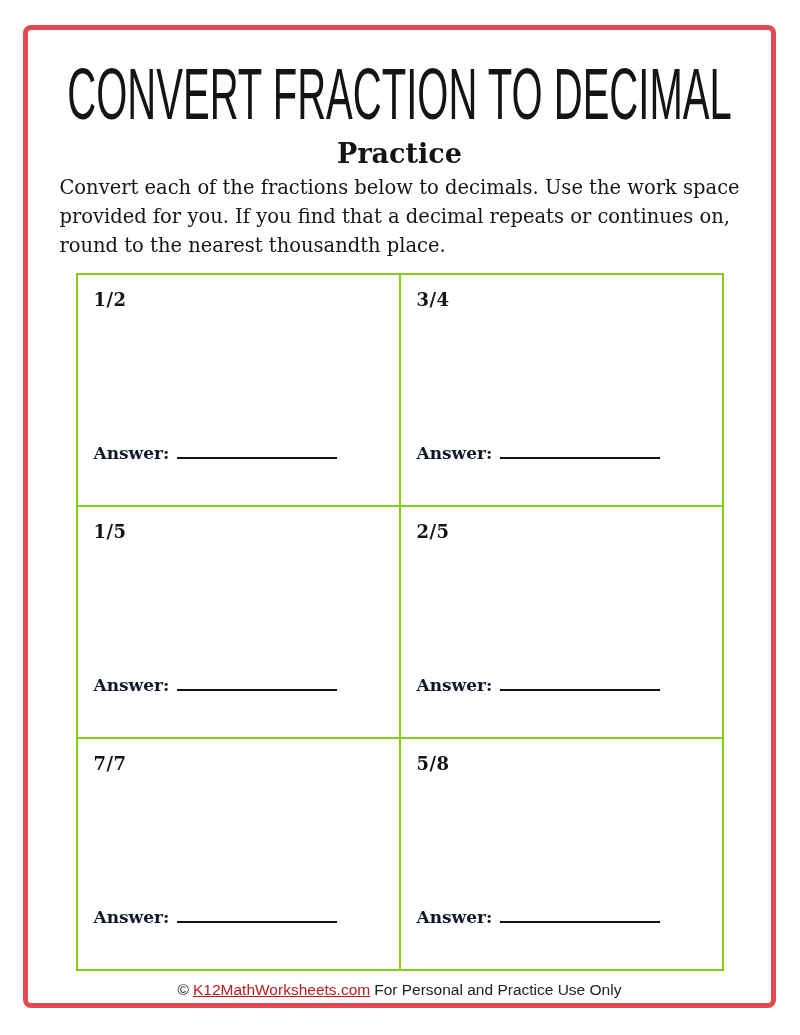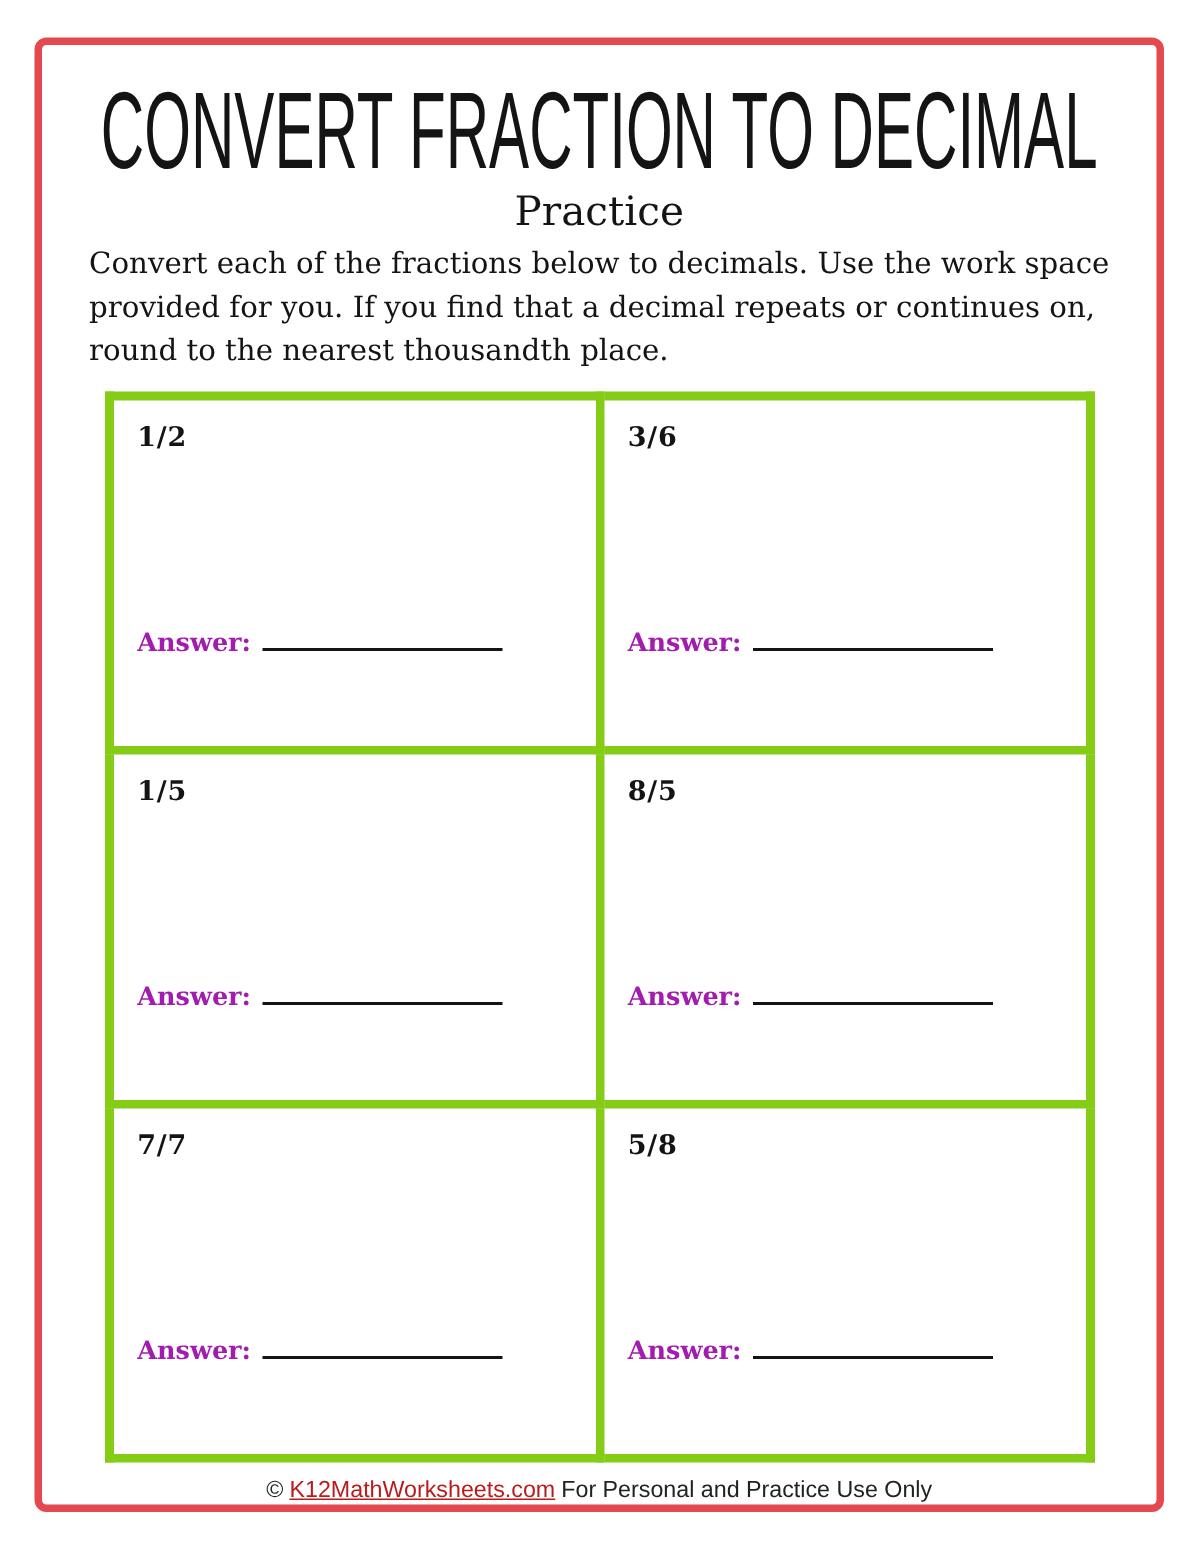--- a/index.html
+++ b/index.html
@@ -45,21 +45,21 @@
     letter-spacing: 0px;
     color: #141414;
     white-space: nowrap;
     transform: scale(0.77, 1.4);
     transform-origin: center center;
   }
   .subtitle {
     margin-top: 8px;
     font-family: "DejaVu Serif", serif;
     font-size: 27px;
-    font-weight: normal;
+    font-weight: bold;
     color: #141414;
     line-height: 32px;
   }
   .instructions {
     margin-top: 3px;
     font-family: "DejaVu Serif", serif;
     font-size: 19.5px;
     line-height: 29px;
     color: #141414;
     text-align: left;
@@ -67,44 +67,44 @@
   }
   .grid {
     margin-top: 13px;
     width: 642px;
     border-collapse: collapse;
     table-layout: fixed;
   }
   .grid td {
     width: 321px;
     height: 230px;
-    border: 6px solid #84cc16;
+    border: 2px solid #84cc16;
     vertical-align: top;
     position: relative;
     padding: 0;
     background: #ffffff;
   }
   .fraction {
     position: absolute;
     top: 14px;
     left: 16px;
     font-family: "DejaVu Serif", serif;
     font-weight: bold;
     font-size: 18px;
     color: #141414;
     letter-spacing: 0.5px;
   }
   .answer-row {
     position: absolute;
     left: 16px;
-    bottom: 58px;
+    bottom: 42px;
     font-family: "DejaVu Serif", serif;
     font-weight: bold;
     font-size: 17px;
-    color: #a21caf;
+    color: #0f172a;
     white-space: nowrap;
   }
   .answer-blank {
     display: inline-block;
     width: 160px;
     height: 1px;
     border-bottom: 2.5px solid #141414;
     margin-left: 8px;
     vertical-align: baseline;
   }
@@ -139,31 +139,31 @@
 round to the nearest thousandth place.</div>
 
   <table class="grid">
     <tbody>
       <tr>
         <td>
           <span class="fraction">1/2</span>
           <span class="answer-row"><span>Answer:</span><span class="answer-blank"></span></span>
         </td>
         <td>
-          <span class="fraction">3/6</span>
+          <span class="fraction">3/4</span>
           <span class="answer-row"><span>Answer:</span><span class="answer-blank"></span></span>
         </td>
       </tr>
       <tr>
         <td>
           <span class="fraction">1/5</span>
           <span class="answer-row"><span>Answer:</span><span class="answer-blank"></span></span>
         </td>
         <td>
-          <span class="fraction">8/5</span>
+          <span class="fraction">2/5</span>
           <span class="answer-row"><span>Answer:</span><span class="answer-blank"></span></span>
         </td>
       </tr>
       <tr>
         <td>
           <span class="fraction">7/7</span>
           <span class="answer-row"><span>Answer:</span><span class="answer-blank"></span></span>
         </td>
         <td>
           <span class="fraction">5/8</span>

